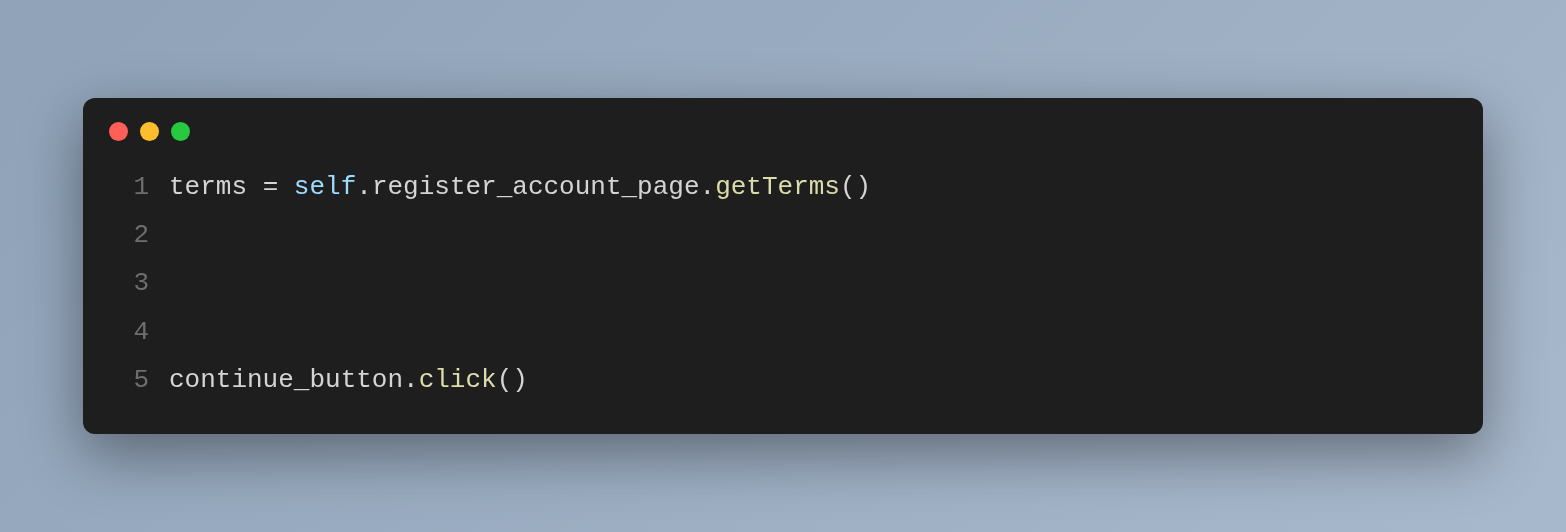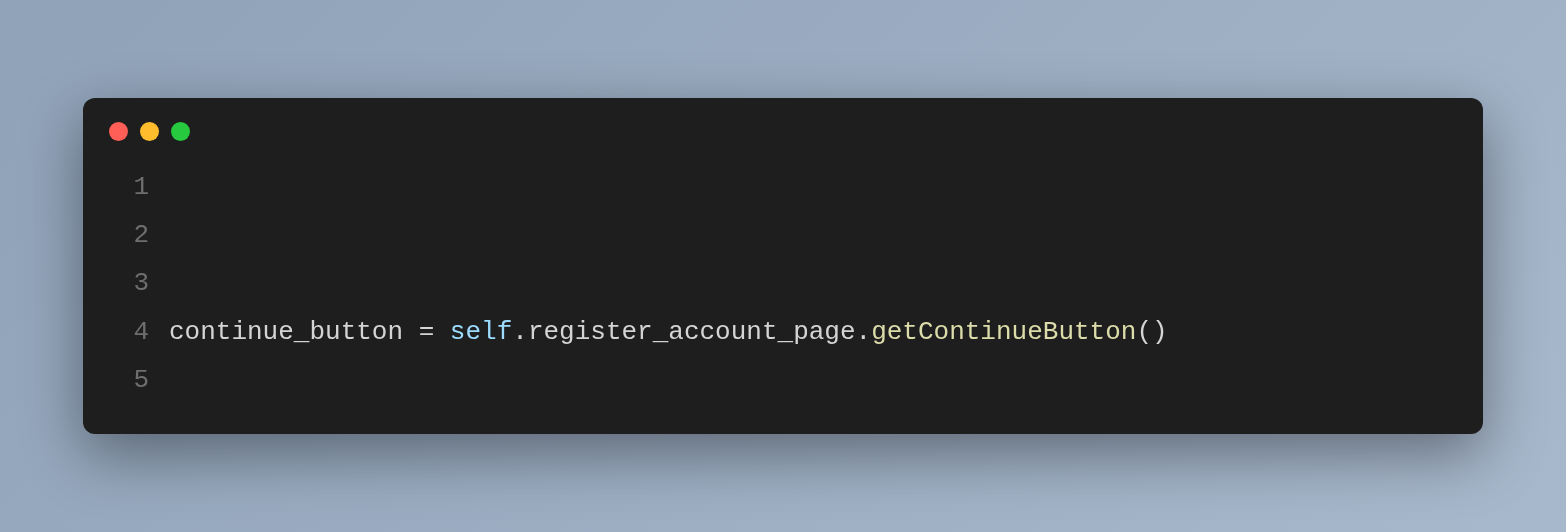--- a/index.html
+++ b/index.html
@@ -64,19 +64,19 @@
 </head>
 <body>
 
 <div class="window">
   <div class="titlebar">
     <div class="dot dot-red"></div>
     <div class="dot dot-yellow"></div>
     <div class="dot dot-green"></div>
   </div>
   <div class="code" id="code-container">
-      <div class="line"><span class="lineno">1</span></div>
+      <div class="line"><span class="lineno">1</span><span><span class="t-var">terms </span><span class="t-op">=</span><span class="t-var"> </span><span class="t-self">self</span><span class="t-punct">.</span><span class="t-prop">register_account_page</span><span class="t-punct">.</span><span class="t-method">getTerms</span><span class="t-paren">()</span></span></div>
       <div class="line"><span class="lineno">2</span></div>
       <div class="line"><span class="lineno">3</span><span></span></div>
-      <div class="line"><span class="lineno">4</span><span><span class="t-var">continue_button </span><span class="t-op">=</span><span class="t-var"> </span><span class="t-self">self</span><span class="t-punct">.</span><span class="t-prop">register_account_page</span><span class="t-punct">.</span><span class="t-method">getContinueButton</span><span class="t-paren">()</span></span></div>
-      <div class="line"><span class="lineno">5</span></div>
+      <div class="line"><span class="lineno">4</span></div>
+      <div class="line"><span class="lineno">5</span><span><span class="t-var">continue_button</span><span class="t-punct">.</span><span class="t-method">click</span><span class="t-paren">()</span></span></div>
     </div>
 </div>
 
 </body></html>

